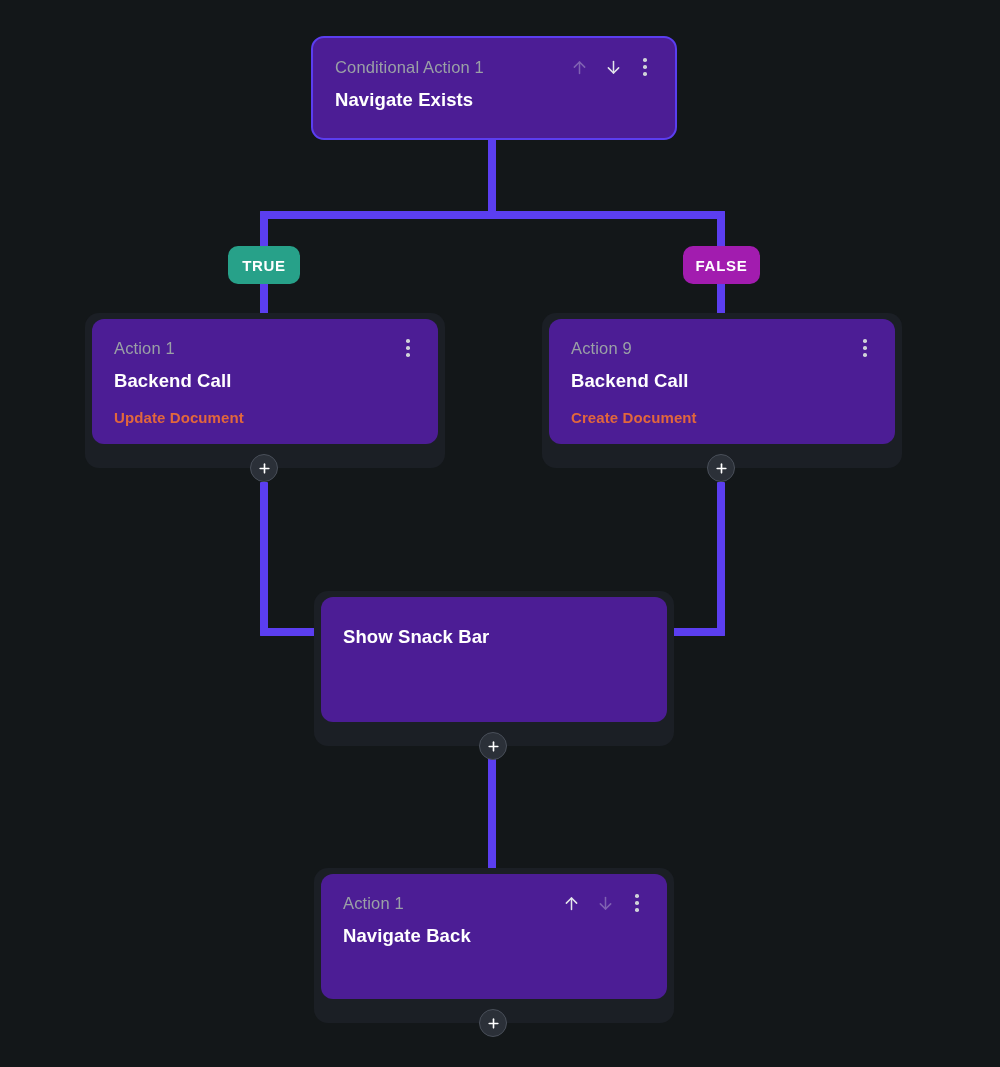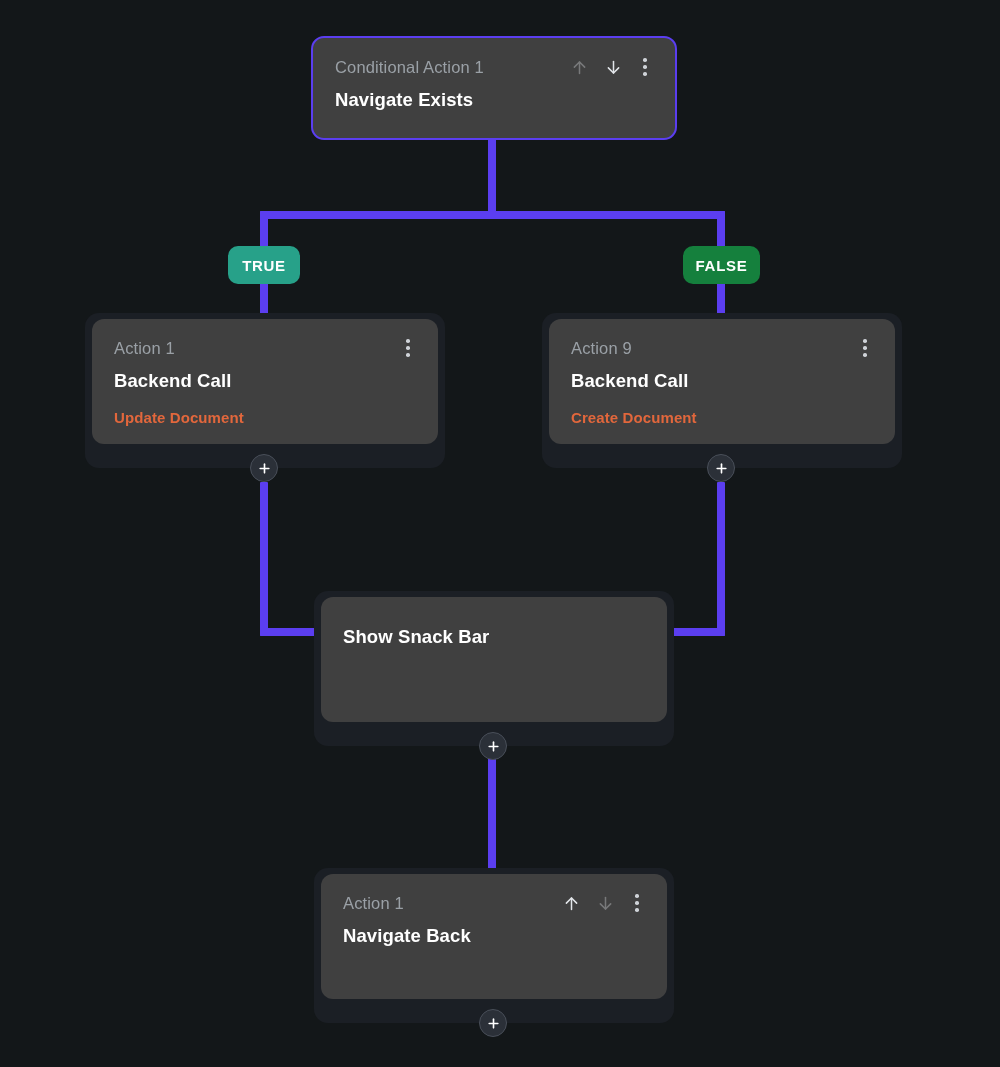--- a/index.html
+++ b/index.html
@@ -41,26 +41,26 @@
     position: absolute;
     left: 0;
     top: 0;
     border-radius: 14px;
     background: #1b1f25;
   }
 
   .card {
     position: absolute;
     border-radius: 12px;
-    background: #404040;
+    background: #4c1d95;
     box-sizing: border-box;
     overflow: hidden;
   }
   .card.selected {
-    background: #404040;
+    background: #4c1d95;
     border: 2px solid #5b3ef0;
     border-radius: 13px;
   }
 
   .card-inner {
     padding: 18px 22px 16px 22px;
     position: relative;
     height: 100%;
     box-sizing: border-box;
   }
@@ -156,21 +156,21 @@
     display: flex;
     align-items: center;
     justify-content: center;
     color: #ffffff;
     font-size: 15px;
     font-weight: bold;
     letter-spacing: 0.7px;
     box-sizing: border-box;
   }
   .badge.true  { background: #27a189; }
-  .badge.false { background: #15803d; }
+  .badge.false { background: #a21caf; }
 </style>
 </head>
 <body>
 
 <div id="canvas">
 
   <div class="edge" style="left:488px; top:138px; width:8px; height:80px;"></div>
 
   <div class="edge" style="left:260px; top:211px; width:465px; height:8px;"></div>
 

